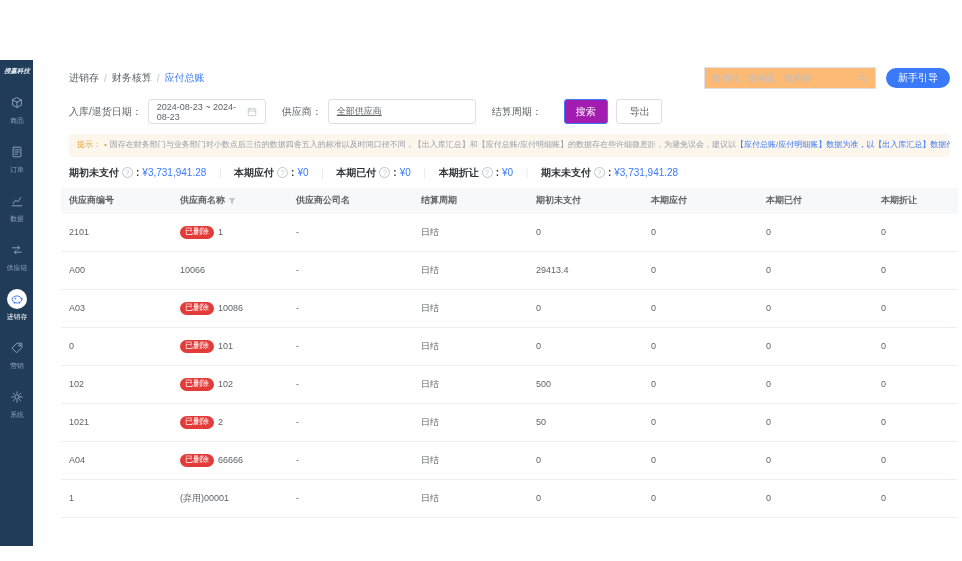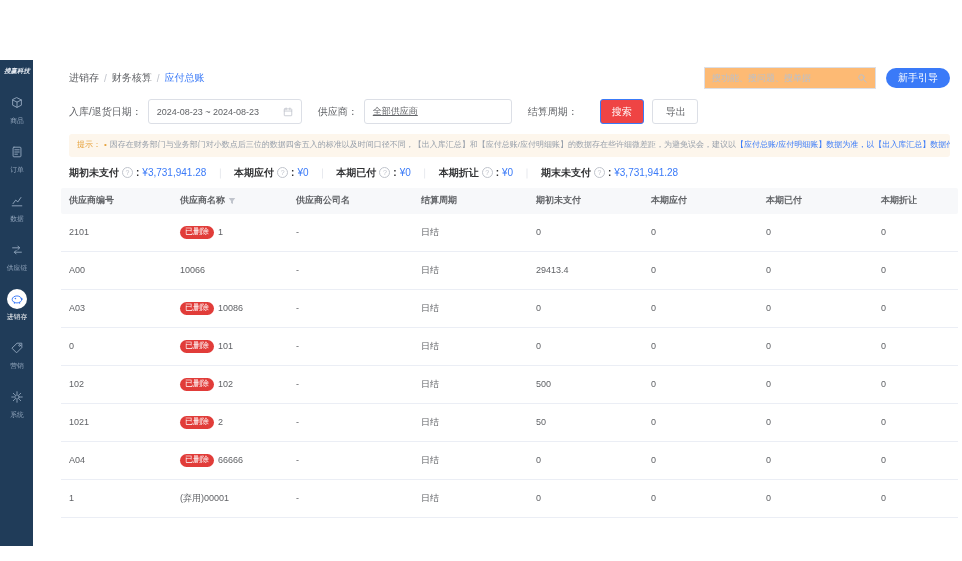--- a/index.html
+++ b/index.html
@@ -29,25 +29,25 @@
   .top-right { display:flex; align-items:center; gap:10px; }
   .search-box { width:172px; height:22px; border:1px solid #dcdfe6; border-radius:0; display:flex; align-items:center; padding:0 7px; background:#fdba74; }
   .search-box input { flex:1; min-width:0; border:none; outline:none; background:transparent; font-size:9px; color:#606266; font-family:inherit; }
   .search-box input::placeholder { color:#b9c0cc; }
   .guide-btn { height:20px; padding:0 12px; border:none; border-radius:10px; background:#3a7af8; color:#fff; font-size:10px; cursor:pointer; font-family:inherit; }
 
   .filters { display:flex; align-items:center; padding:5px 12px 10px 12px; font-size:10px; color:#606266; }
   .flabel { margin-right:6px; white-space:nowrap; }
   .flabel.spaced { margin-left:16px; }
   .finput { height:25px; border:1px solid #dcdfe6; border-radius:3px; background:#fff; display:flex; align-items:center; padding:0 8px; font-size:9px; color:#606266; cursor:pointer; gap:6px; }
-  .date-input { width:154px; justify-content:space-between;text-align:right; }
+  .date-input { width:118px; justify-content:space-between; }
   .supplier-input { width:148px;text-decoration:underline; }
   .cycle-select { width:156px; justify-content:space-between; }
   .btn { height:25px; padding:0 11px; border-radius:3px; font-size:10px; cursor:pointer; font-family:inherit; }
-  .btn.primary { margin-left:16px; background:#ef4444; border:1px solid #3a7af8; color:#fff; }
+  .btn.primary { margin-left:16px; background:#a21caf; border:1px solid #3a7af8; color:#fff; }
   .btn.plain { margin-left:8px; background:#fff; border:1px solid #dcdfe6; color:#606266;padding-left:13px; }
 
   .notice { margin:0 12px; background:#fdf6ec; border-radius:3px; padding:5px 8px; font-size:8px; line-height:1.6; white-space:nowrap; overflow:hidden; }
   .n-prefix { color:#e6a23c; }
   .n-bullet { color:#e6a23c; margin:0 3px; }
   .n-body { color:#98a0ab; }
   .n-link { color:#3a7af8; }
 
   .summary { display:flex; align-items:center; padding:9px 12px 8px 12px; font-size:10px; }
   .s-item { display:inline-flex; align-items:center; gap:3px; }

